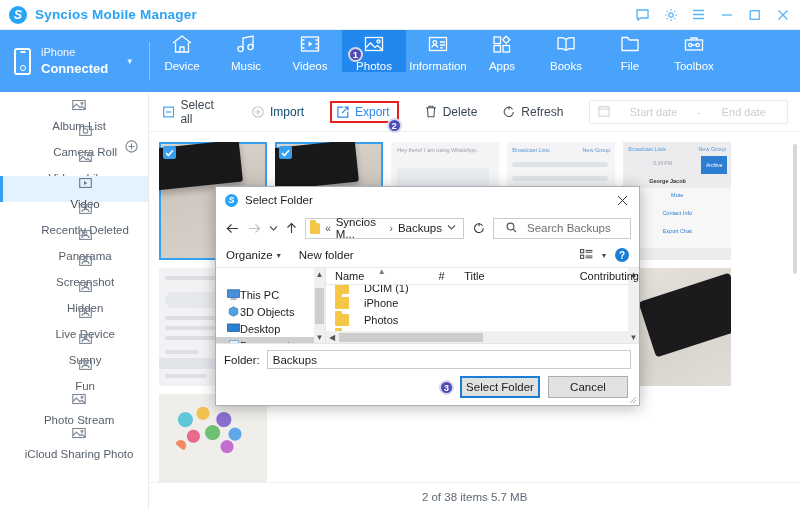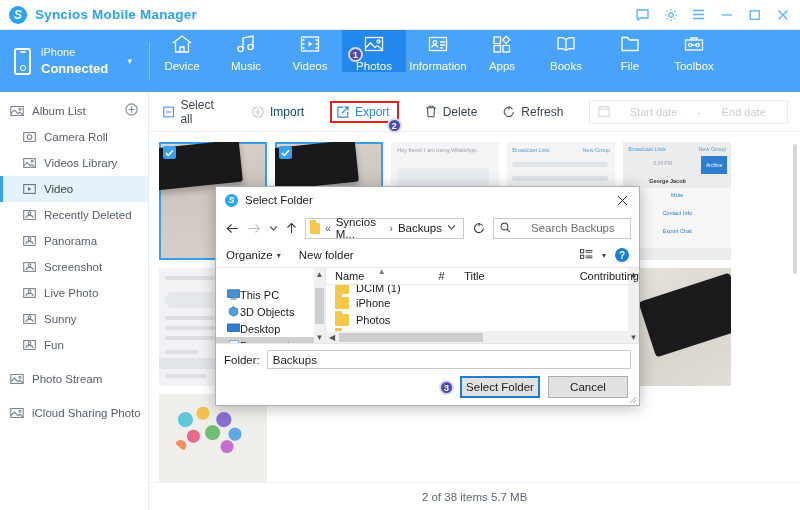--- a/index.html
+++ b/index.html
@@ -75,21 +75,21 @@
   }
   .badge-1 { left: 6px; bottom: 10px; }
 
   
   .body-row { display:flex; height: 418px; }
 
   
   .sidebar { width: 150px; background:#fff; border-right:1px solid #e6ecf2;
              padding-top: 6px; overflow:hidden; }
   .side-item { height: 26px; display:flex; align-items:center; padding-left:10px;
-               color:#555f6b; font-size:11.5px; position:relative; gap:8px; }
+               color:#555f6b; font-size:11.5px; position:relative; gap:8px;flex-direction:column; }
   .side-item.indent { padding-left: 22px; }
   .side-item.selected { background:#e3f2fd; color:#3c4752; }
   .side-item.selected:before { content:""; position:absolute; left:0; top:0; bottom:0; width:3px;
                                background:#35a0f2; }
   .side-item .plus { margin-left:auto; margin-right:10px; color:#7b8794; font-size:13px; }
   .si-icon { width:14px; height:14px; flex:0 0 14px; display:flex; align-items:center; justify-content:center;}
   .si-icon svg { display:block; }
   .side-gap { height:8px; }
 
   
@@ -177,21 +177,21 @@
                color:#3a3a3a; }
   .nav-arrow.dim { color:#c0c0c0; }
   .crumbbar { flex:1; height:21px; border:1px solid #c8ccd0; background:#fff;
               display:flex; align-items:center; padding:0 4px; gap:5px; }
   .folder-ico { width:13px; height:11px; background:#f6c646; border-radius:1px 2px 1px 1px; position:relative;}
   .folder-ico:before{content:"";position:absolute;left:0;top:-2.5px;width:6px;height:3px;background:#f6c646;border-radius:1px 1px 0 0;}
   .crumb-sep { color:#555; font-size:10px; }
   .crumb-caret { margin-left:auto; color:#555; font-size:9px; padding-right:3px;}
   .refresh-btn { width:19px;height:21px;display:flex;align-items:center;justify-content:center;color:#333;}
   .searchbox { width:138px; height:21px; border:1px solid #c8ccd0; display:flex;
-               align-items:center; gap:20px; padding:0 6px; color:#6e6e6e;}
+               align-items:center; gap:10px; padding:0 12px; color:#6e6e6e;}
   .dlg-cmd { height:25px; display:flex; align-items:center; padding:0 10px; gap:0;
              border-bottom:1px solid #e6e6e6;text-align:center; }
   .cmd-item { margin-right:18px; display:flex; align-items:center; gap:4px; }
   .cmd-caret { font-size:8px; color:#444; }
   .cmd-right { margin-left:auto; display:flex; align-items:center; gap:9px; }
   .help-circle { width:14px;height:14px;border-radius:50%;background:#1a7fd4;color:#fff;
                  font-size:10px;font-weight:bold;display:flex;align-items:center;justify-content:center;}
   .dlg-main { flex:1; display:flex; min-height:0; }
   .dlg-tree { width:110px; border-right:1px solid #e6e6e6; position:relative;
               padding-top:18px; overflow:hidden;}
@@ -202,21 +202,21 @@
   .tree-scroll { position:absolute; right:0; top:0; bottom:0; width:11px; background:#f0f0f0;
                  display:flex; flex-direction:column; align-items:center; }
   .ts-arrow { font-size:8px; color:#555; height:12px; display:flex; align-items:center;}
   .ts-thumb { width:9px; height:36px; background:#cdcdcd; margin-top:auto; margin-bottom:auto;}
   .dlg-list { flex:1; display:flex; flex-direction:column; min-width:0; position:relative; }
   .list-head { height:17px; display:flex; align-items:center; border-bottom:1px solid #e6e6e6;
                font-size:11px; color:#1c1c1c; }
   .lh-col { padding-left:9px; position:relative; }
   .lh-sortcaret { position:absolute; left:50%; top:-3px; font-size:8px; color:#777;}
   .list-rows { flex:1; overflow:hidden; position:relative; }
-  .list-row { height:17px; display:flex; align-items:center; gap:7px; padding-left:9px; font-size:11px;}
+  .list-row { height:17px; display:flex; align-items:center; gap:15px; padding-left:9px; font-size:11px;}
   .lf-ico { width:14px; height:12px; background:#f6c646; border-radius:1px; position:relative; flex:0 0 14px;}
   .lf-ico:before{content:"";position:absolute;left:0;top:-2.5px;width:7px;height:3px;background:#f6c646;border-radius:1px 1px 0 0;}
   .list-vscroll { position:absolute; right:0; top:0; bottom:0; width:11px; background:#f0f0f0;
                   display:flex; flex-direction:column; align-items:center; justify-content:space-between;}
   .hscroll { height:12px; background:#f0f0f0; display:flex; align-items:center; }
   .hs-arrow { width:12px; text-align:center; font-size:8px; color:#555;}
   .hs-thumb { flex:1; height:9px; background:#cdcdcd; margin:0 1px; max-width:195px;}
   .hs-track { flex:1; }
   .dlg-foot { border-top:1px solid #e6e6e6; padding: 6px 8px 7px 8px; }
   .foot-row1 { display:flex; align-items:center; gap:7px; }
@@ -485,21 +485,33 @@
       <div class="side-item indent">
         <span class="si-icon">
           <svg width="13" height="12" viewBox="0 0 13 12">
               <g fill="none" stroke="#7b8794" stroke-width="1.1">
                 <rect x="0.7" y="1.6" width="11.6" height="8.8"></rect>
                 <circle cx="6.5" cy="4.3" r="1.4"></circle>
                 <path d="M3 9c0-1.8 1.6-2.6 3.5-2.6S10 7.2 10 9"></path>
               </g>
             </svg>
         </span>
-        <span>Live Photo</span>
+        <span>Hidden</span>
+      </div>
+      <div class="side-item indent">
+        <span class="si-icon">
+          <svg width="13" height="12" viewBox="0 0 13 12">
+              <g fill="none" stroke="#7b8794" stroke-width="1.1">
+                <rect x="0.7" y="1.6" width="11.6" height="8.8"></rect>
+                <circle cx="6.5" cy="4.3" r="1.4"></circle>
+                <path d="M3 9c0-1.8 1.6-2.6 3.5-2.6S10 7.2 10 9"></path>
+              </g>
+            </svg>
+        </span>
+        <span>Live Device</span>
       </div>
       <div class="side-item indent">
         <span class="si-icon">
           <svg width="13" height="12" viewBox="0 0 13 12">
               <g fill="none" stroke="#7b8794" stroke-width="1.1">
                 <rect x="0.7" y="1.6" width="11.6" height="8.8"></rect>
                 <circle cx="6.5" cy="4.3" r="1.4"></circle>
                 <path d="M3 9c0-1.8 1.6-2.6 3.5-2.6S10 7.2 10 9"></path>
               </g>
             </svg>

